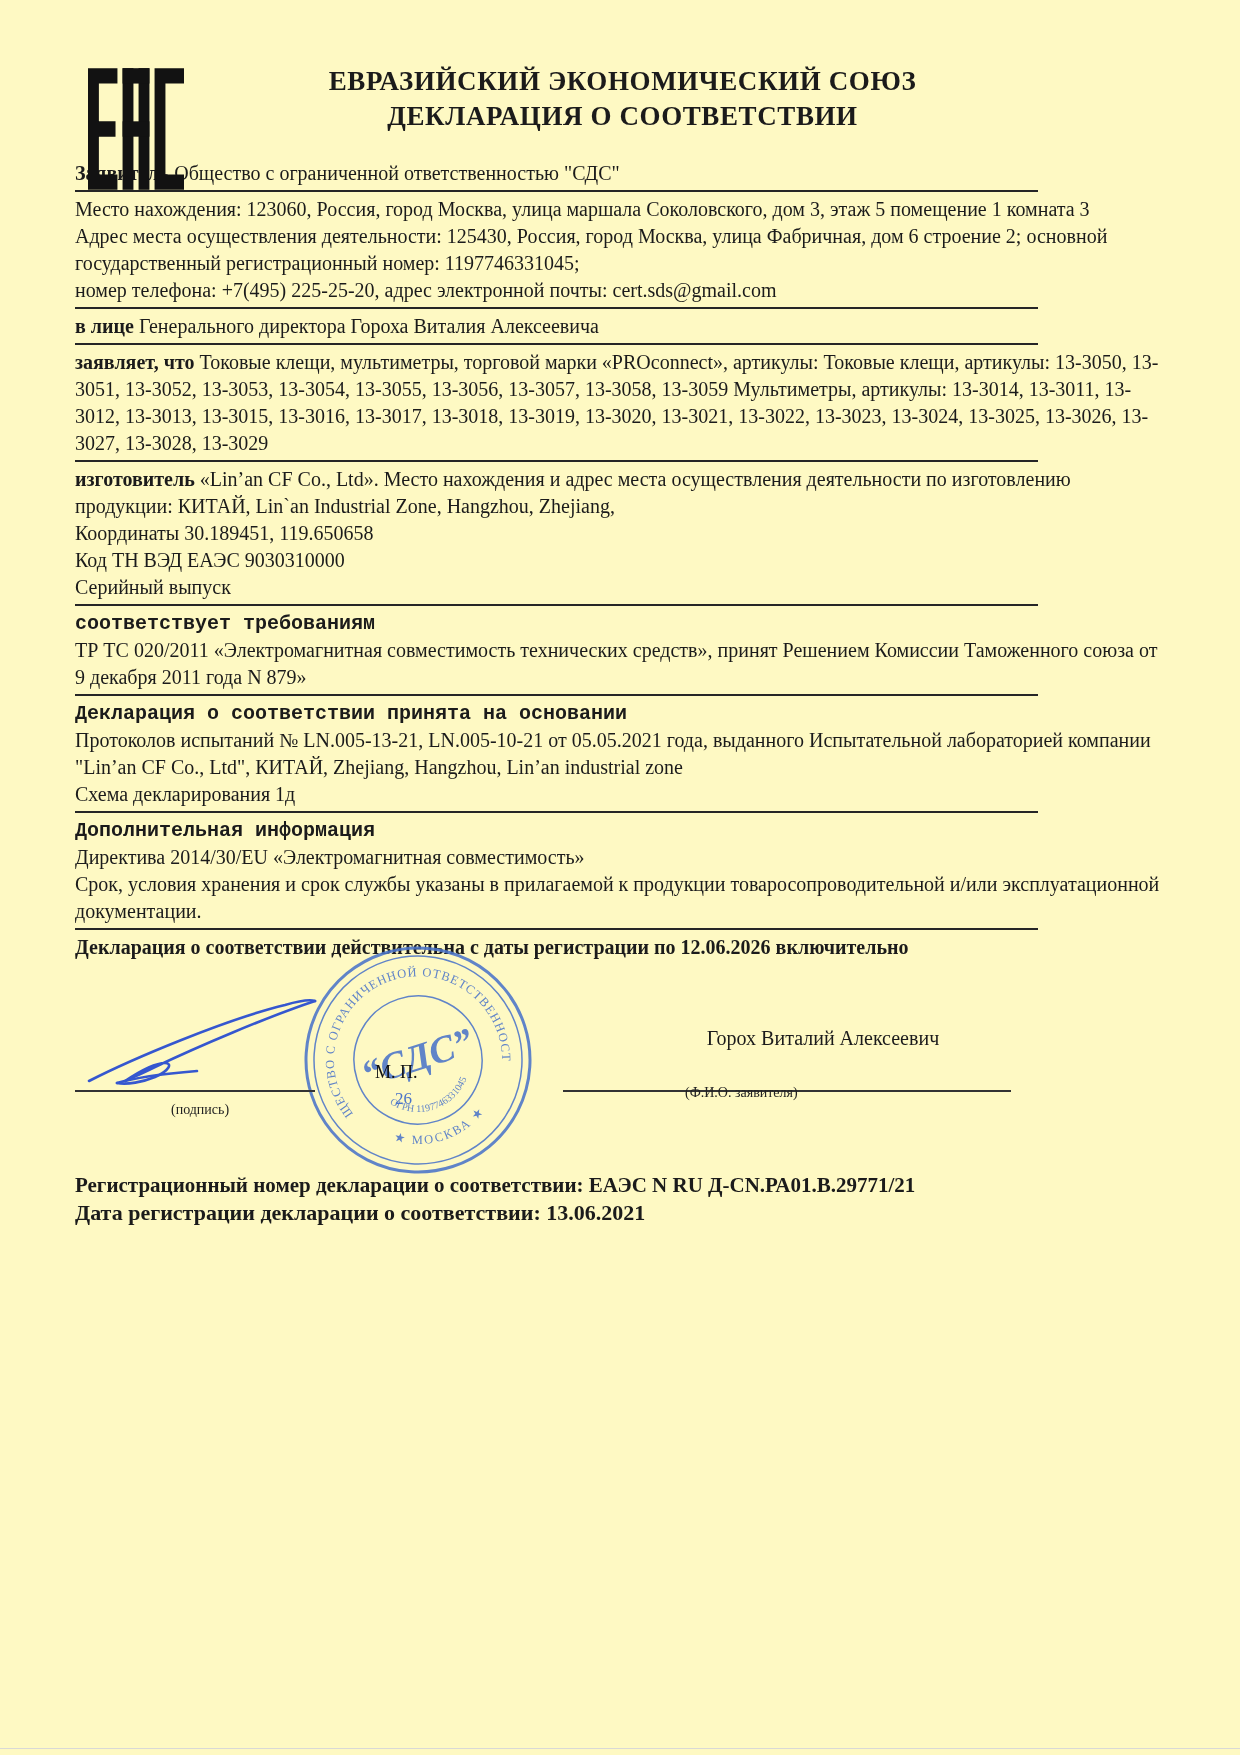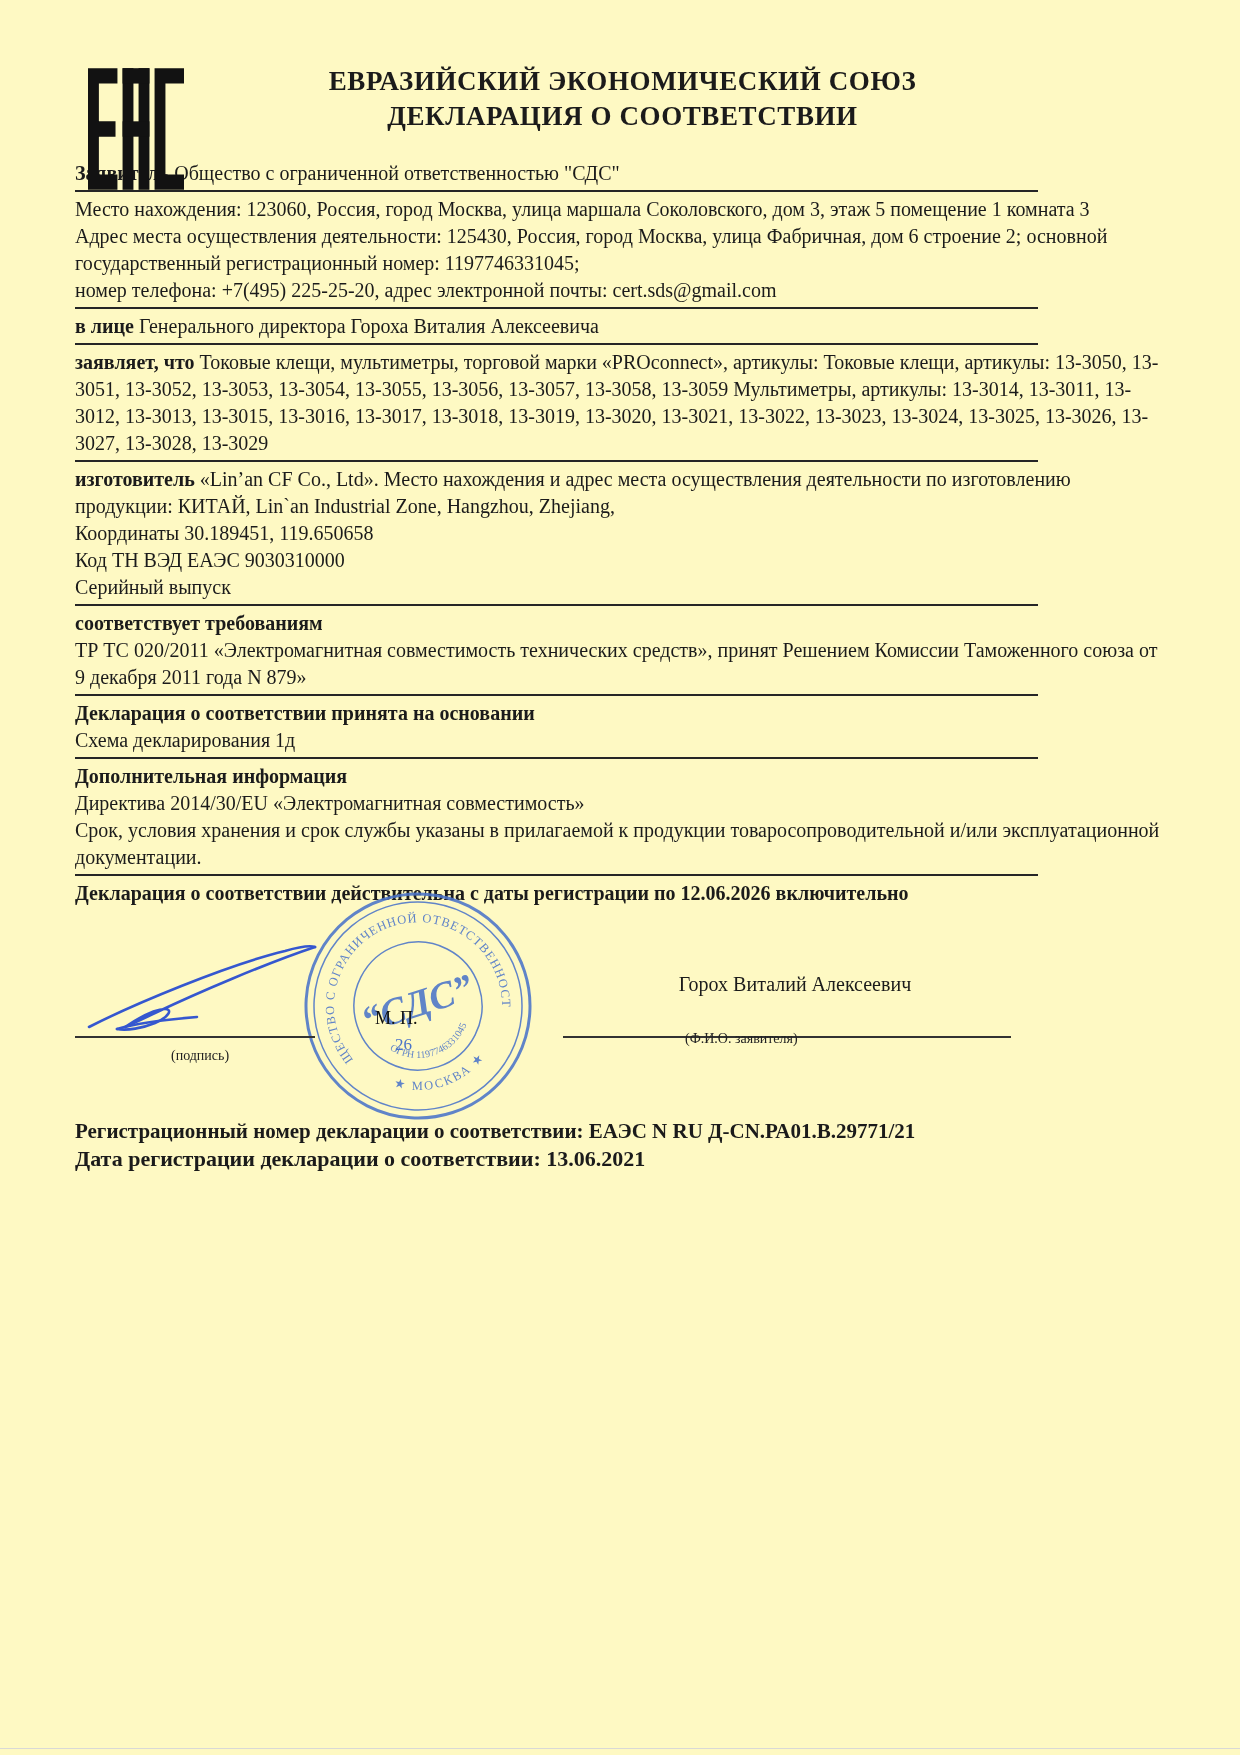--- a/index.html
+++ b/index.html
@@ -8,34 +8,34 @@
   .page {
     position:relative; width:1240px; height:1755px; margin:0 auto;
     background:#fef9c3; color:#1b1b1b; overflow:hidden;
   }
   .eac-logo { position:absolute; left:88px; top:68px; }
   .titles { padding-top:64px; margin:0 70px 0 75px; text-align:center; }
   .title { font-size:27px; font-weight:bold; letter-spacing:.6px; line-height:35px; }
   .content { margin:26px 70px 0 75px; font-size:20px; line-height:27px; }
   .content p { margin:0; }
   .lead { font-weight:bold; }
-  .sec-head { font-weight:bold; }
+  .sec-head { font-weight:bold;font-family:Liberation Mono, monospace; }
   .rule { border:none; border-top:2px solid #262626; width:963px; margin:3px 0 4px 0; }
   .bold-line { font-weight:bold; }
   .mt4 { margin-top:4px; }
 
   
   .sig-zone { position:relative; height:205px; margin-top:6px; }
   .sig-line { position:absolute; left:0; top:123px; width:240px; border-bottom:2px solid #333; }
   .sig-caption { position:absolute; left:96px; top:129px; font-size:14px; color:#222; }
   .signature-svg { position:absolute; left:2px; top:22px; }
   .stamp-wrap { position:absolute; left:218px; top:-32px; width:250px; height:250px; opacity:.88; }
   .mp-label { position:absolute; left:300px; top:92px; font-size:18px; color:#111; }
   .stamp-number { position:absolute; left:320px; top:118px; font-size:17px; color:#4b74c9; }
-  .fio-name { position:absolute; left:500px; top:58px; width:440px; text-align:center; font-size:20px; }
+  .fio-name { position:absolute; left:528px; top:58px; width:440px; text-align:center; font-size:20px; }
   .fio-line { position:absolute; left:488px; top:123px; width:448px; border-bottom:2px solid #333; }
   .fio-caption { position:absolute; left:610px; top:112px; font-size:14px; color:#222; }
 
   .footer-reg { font-weight:bold; font-size:21px; margin-top:10px; }
   .footer-date { font-weight:bold; font-size:22px; margin-top:24px; }
 
   .scan-edge { position:absolute; left:0; bottom:6px; width:100%; border-top:1px solid #d9d9d6; }
 </style>
 </head>
 <body>
@@ -92,20 +92,21 @@
     <p>Координаты 30.189451, 119.650658</p>
     <p>Код ТН ВЭД ЕАЭС 9030310000</p>
     <p>Серийный выпуск</p>
     <hr class="rule">
 
     <p class="sec-head">соответствует требованиям</p>
     <p>ТР ТС 020/2011 «Электромагнитная совместимость технических средств», принят Решением Комиссии Таможенного союза от 9 декабря 2011 года N 879»</p>
     <hr class="rule">
 
     <p class="sec-head">Декларация о соответствии принята на основании</p>
+    <p>Протоколов испытаний №  LN.005-13-21, LN.005-10-21 от 05.05.2021 года, выданного Испытательной лабораторией компании "Lin’an CF Co., Ltd", КИТАЙ, Zhejiang, Hangzhou, Lin’an industrial zone</p>
     <p>Схема декларирования 1д</p>
     <hr class="rule">
 
     <p class="sec-head">Дополнительная информация</p>
     <p class="mt4">Директива 2014/30/EU «Электромагнитная совместимость»</p>
     <p>Срок, условия хранения и срок службы указаны в прилагаемой к продукции товаросопроводительной и/или эксплуатационной документации.</p>
     <hr class="rule">
 
     <p class="bold-line">Декларация о соответствии действительна с даты регистрации по 12.06.2026 включительно</p>
 

